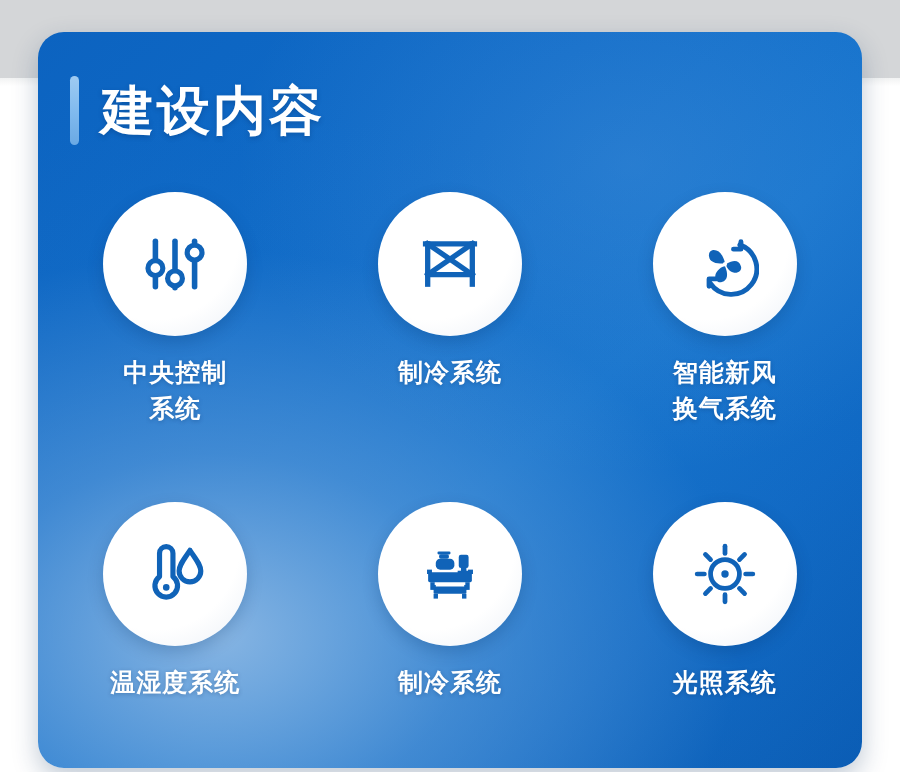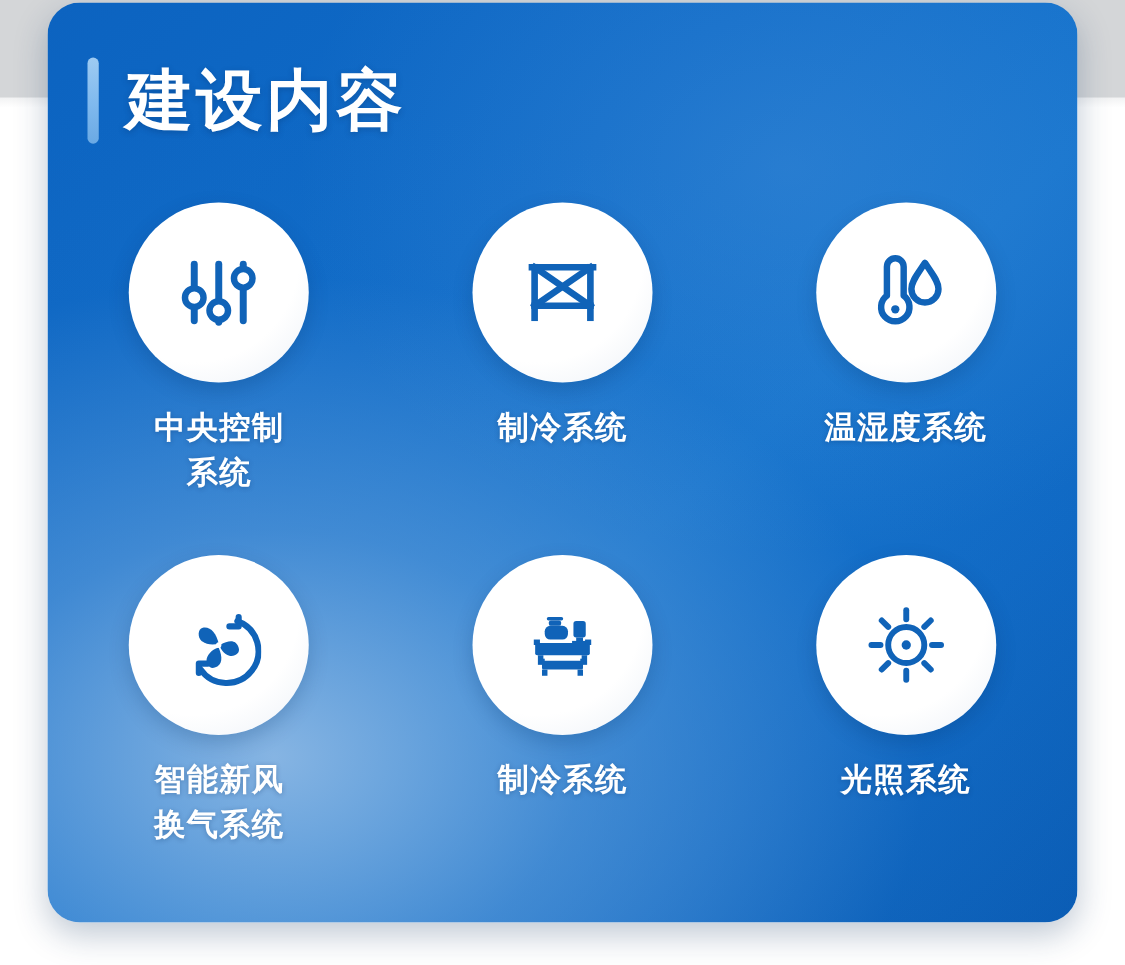--- a/index.html
+++ b/index.html
@@ -36,21 +36,21 @@
     top: 60px;
     width: 900px;
     height: 26px;
     background: linear-gradient(180deg, rgba(212,214,216,1) 0%, rgba(255,255,255,0) 100%);
   }
 
   
   .card {
     position: absolute;
     left: 38px;
-    top: 2px;
+    top: 32px;
     width: 824px;
     height: 736px;
     border-radius: 26px;
     background:
       radial-gradient(115% 95% at 22% 82%, rgba(140,184,228,0.95) 0%, rgba(104,162,220,0.55) 26%, rgba(40,120,200,0.10) 55%, rgba(9,95,184,0.0) 75%),
       linear-gradient(138deg, #0c63c0 0%, #0f6bc8 34%, #1473cd 58%, #1069c4 78%, #0a5cb4 100%);
     box-shadow: 0 10px 26px rgba(30,60,100,0.28);
     overflow: hidden;
   }
 
@@ -92,21 +92,21 @@
 
   
   .grid {
     position: absolute;
     left: 0;
     top: 160px;
     width: 824px;
     z-index: 2;
     display: grid;
     grid-template-columns: repeat(3, 1fr);
-    row-gap: 48px;
+    row-gap: 76px;
   }
   .item {
     display: flex;
     flex-direction: column;
     align-items: center;
   }
   .circle {
     width: 144px;
     height: 144px;
     border-radius: 50%;
@@ -187,48 +187,48 @@
               </g>
             </svg>
           </span>
         </div>
         <div class="item-label">制冷系统</div>
       </div>
 
       <div class="item">
         <div class="circle">
           <span>
-            <svg width="66" height="66" viewBox="0 0 64 64" fill="none">
-              <path d="M17 12 a6.5 6.5 0 0 1 13 0 v22.5 a11 11 0 1 1 -13 0 Z" fill="none" stroke="#1063b8" stroke-width="5" stroke-linejoin="round"></path>
-              <circle cx="23.5" cy="45" r="3.2" fill="#1063b8"></circle>
-              <path d="M46.5 9 C52 17.5 57 23 57 29.2 a10.5 10.5 0 0 1 -21 0 C36 23 41 17.5 46.5 9 Z" fill="none" stroke="#1063b8" stroke-width="5" stroke-linejoin="round"></path>
-            </svg>
-          </span>
-        </div>
-        <div class="item-label">温湿度系统</div>
-      </div>
-
-      <div class="item">
-        <div class="circle">
-          <span>
             <svg width="68" height="68" viewBox="0 0 64 64" fill="none">
               <path d="M46 14 A24 24 0 1 1 18 50" fill="none" stroke="#1063b8" stroke-width="4.6" stroke-linecap="round"></path>
               <path d="M47 11 L47 18 L40 18" fill="none" stroke="#1063b8" stroke-width="4.6" stroke-linecap="round" stroke-linejoin="round"></path>
               <path d="M17 53 L17 46 L24 46" fill="none" stroke="#1063b8" stroke-width="4.6" stroke-linecap="round" stroke-linejoin="round"></path>
               <g fill="#1063b8">
                 <path d="M32 31 C30 23 26 18 20 19 c-4 1 -4 7 -1 10 c4 3 9 3 13 2 Z"></path>
                 <path d="M33 32 C40 28 45 28 47 34 c1.4 4 -3 7 -7 6 c-4 -1 -7 -5 -7 -8 Z"></path>
                 <path d="M32 34 C35 41 35 47 29 49 c-4 1.4 -7 -3 -6 -7 c1 -4 6 -8 9 -8 Z"></path>
               </g>
               <circle cx="32" cy="32" r="2" fill="#ffffff"></circle>
             </svg>
           </span>
         </div>
         <div class="item-label">智能新风
 换气系统</div>
+      </div>
+
+      <div class="item">
+        <div class="circle">
+          <span>
+            <svg width="66" height="66" viewBox="0 0 64 64" fill="none">
+              <path d="M17 12 a6.5 6.5 0 0 1 13 0 v22.5 a11 11 0 1 1 -13 0 Z" fill="none" stroke="#1063b8" stroke-width="5" stroke-linejoin="round"></path>
+              <circle cx="23.5" cy="45" r="3.2" fill="#1063b8"></circle>
+              <path d="M46.5 9 C52 17.5 57 23 57 29.2 a10.5 10.5 0 0 1 -21 0 C36 23 41 17.5 46.5 9 Z" fill="none" stroke="#1063b8" stroke-width="5" stroke-linejoin="round"></path>
+            </svg>
+          </span>
+        </div>
+        <div class="item-label">温湿度系统</div>
       </div>
 
       <div class="item">
         <div class="circle">
           <span>
             <svg width="70" height="70" viewBox="0 0 64 64" fill="none">
               <g fill="#1063b8">
 
                 <rect x="19" y="18" width="17" height="10" rx="4"></rect>
                 <rect x="22" y="14" width="9" height="4" rx="1.6"></rect>

